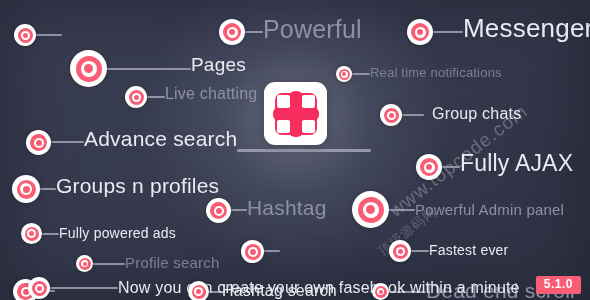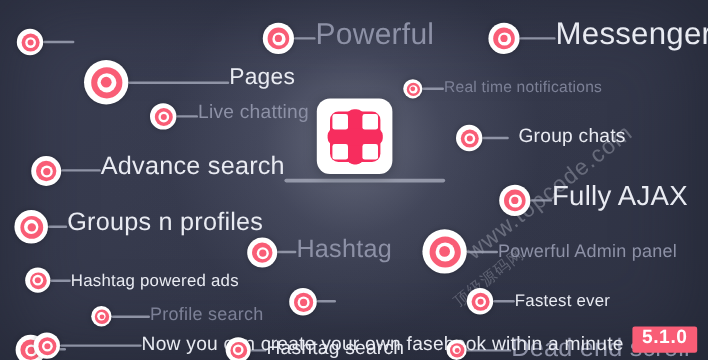--- a/index.html
+++ b/index.html
@@ -79,21 +79,21 @@
   #divider{
     position:absolute;left:237px;top:149px;width:134px;height:3px;
     background:#aeb2c2;opacity:.75;border-radius:2px;z-index:7;
   }
 
   
   #version-badge{
     position:absolute;right:9px;bottom:6px;
     background:#f95d76;color:#ffffff;
     padding:2px 8px 3px 8px;border-radius:2px;
-    font-size:16px;font-weight:bold;letter-spacing:.5px;line-height:1.05;
+    font-size:12px;font-weight:bold;letter-spacing:.5px;line-height:1.05;
     z-index:9;
   }
 
   
   #watermark{
     position:absolute;left:392px;top:140px;width:210px;height:140px;
     z-index:3;pointer-events:none;
   }
   #watermark .wm-text{
     position:absolute;left:0;top:62px;
@@ -233,21 +233,21 @@
   <div class="feature-label dim" style="left:415px;top:201px;font-size:15px;">Powerful Admin panel</div>
 
   <div class="bullet" style="left:21px;top:223px;width:21px;height:21px;">
     <div class="ring" style="width:14px;height:14px;">
       <div class="gap" style="width:9px;height:9px;">
         <div class="dot" style="width:5px;height:5px;"></div>
       </div>
     </div>
   </div>
   <div class="connector" style="left:42px;top:233px;width:17px;"></div>
-  <div class="feature-label" style="left:59px;top:225px;font-size:14px;">Hashtag powered ads</div>
+  <div class="feature-label" style="left:59px;top:225px;font-size:14px;">Fully powered ads</div>
 
   <div class="bullet" style="left:241px;top:240px;width:23px;height:23px;">
     <div class="ring" style="width:16px;height:16px;">
       <div class="gap" style="width:10px;height:10px;">
         <div class="dot" style="width:6px;height:6px;"></div>
       </div>
     </div>
   </div>
   <div class="connector" style="left:264px;top:250px;width:16px;"></div>
 

